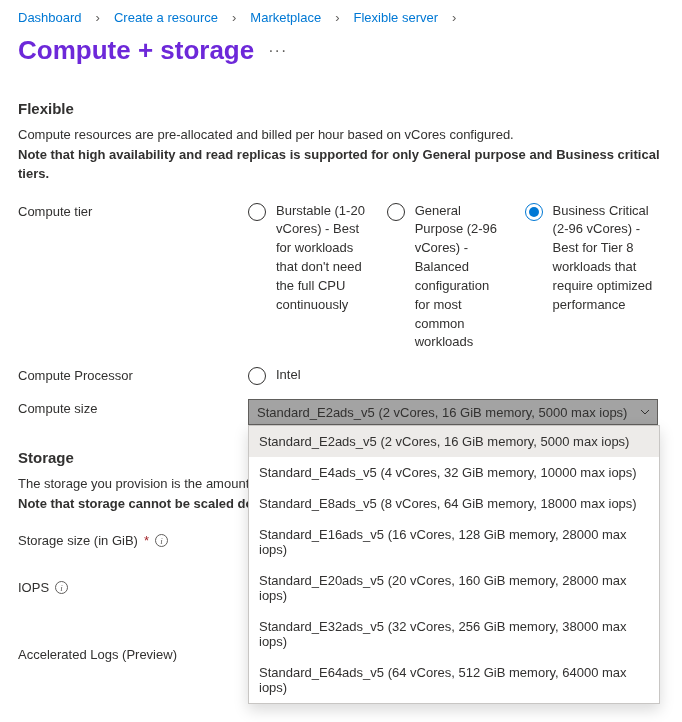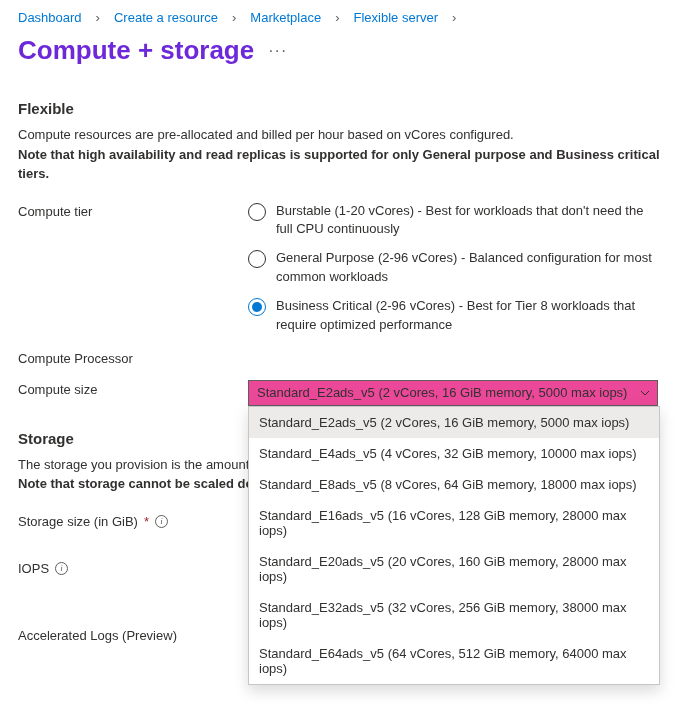--- a/index.html
+++ b/index.html
@@ -17,40 +17,40 @@
     .page-title-row { display: flex; align-items: center; gap: 14px; margin-bottom: 34px; }
     h1 { font-size: 26px; font-weight: 600; color: #6d28d9; }
     .more-dots { color: #605e5c; font-size: 16px; letter-spacing: 1px; line-height: 1; cursor: pointer; }
     h2 { font-size: 15px; font-weight: 600; color: #323130; margin-bottom: 8px; }
     .section-desc { font-size: 13px; color: #323130; line-height: 1.5; margin-bottom: 18px; }
     .section-desc .bold { font-weight: 600; }
     .form-row { display: flex; align-items: flex-start; margin-bottom: 14px; }
     .form-label { width: 230px; flex-shrink: 0; font-size: 13px; color: #323130; padding-top: 2px; display: flex; align-items: center; gap: 6px; }
     .req { color: #a4262c; }
     .form-control { flex: 1; }
-    .radio-group { display: flex; flex-direction: column; gap: 10px; }
+    .radio-group { display: flex; flex-direction: row; gap: 10px; }
     .radio-item { display: flex; align-items: flex-start; gap: 10px; cursor: pointer; }
     .radio-circle {
       width: 18px; height: 18px; border-radius: 50%;
       border: 1px solid #323130; flex-shrink: 0; margin-top: 1px;
       display: flex; align-items: center; justify-content: center;
       background: #fff;
     }
     .radio-circle.checked { border-color: #0078d4; }
     .radio-circle.checked::after {
       content: ""; width: 10px; height: 10px; border-radius: 50%; background: #0078d4;
     }
     .radio-label { font-size: 13px; line-height: 1.45; padding-right: 10px; }
     .select-box {
       border: 1px solid #605e5c;
       height: 26px;
       display: flex; align-items: center; justify-content: space-between;
       padding: 0 6px 0 8px;
       font-size: 13px;
-      background: #ec4899;
+      background: #a3a3a3;
       cursor: pointer;
       width: 410px;
       position: relative;
     }
     .chev { flex-shrink: 0; }
     .dropdown-panel {
       position: absolute;
       top: 25px;
       left: -1px;
       width: 412px;
@@ -117,20 +117,24 @@
         <span class="radio-label">Business Critical (2-96 vCores) - Best for Tier 8 workloads that require optimized performance</span>
       </div>
     </div>
   </div>
 </div>
 
 <div class="form-row">
   <div class="form-label">Compute Processor</div>
   <div class="form-control">
     <div class="radio-group">
+      <div class="radio-item">
+        <span class="radio-circle"></span>
+        <span class="radio-label">Intel</span>
+      </div>
     </div>
   </div>
 </div>
 
 <div class="form-row">
   <div class="form-label">Compute size</div>
   <div class="form-control">
     <div class="select-box">
       <span>Standard_E2ads_v5 (2 vCores, 16 GiB memory, 5000 max iops)</span>
       <svg class="chev" width="12" height="12" viewBox="0 0 12 12">

